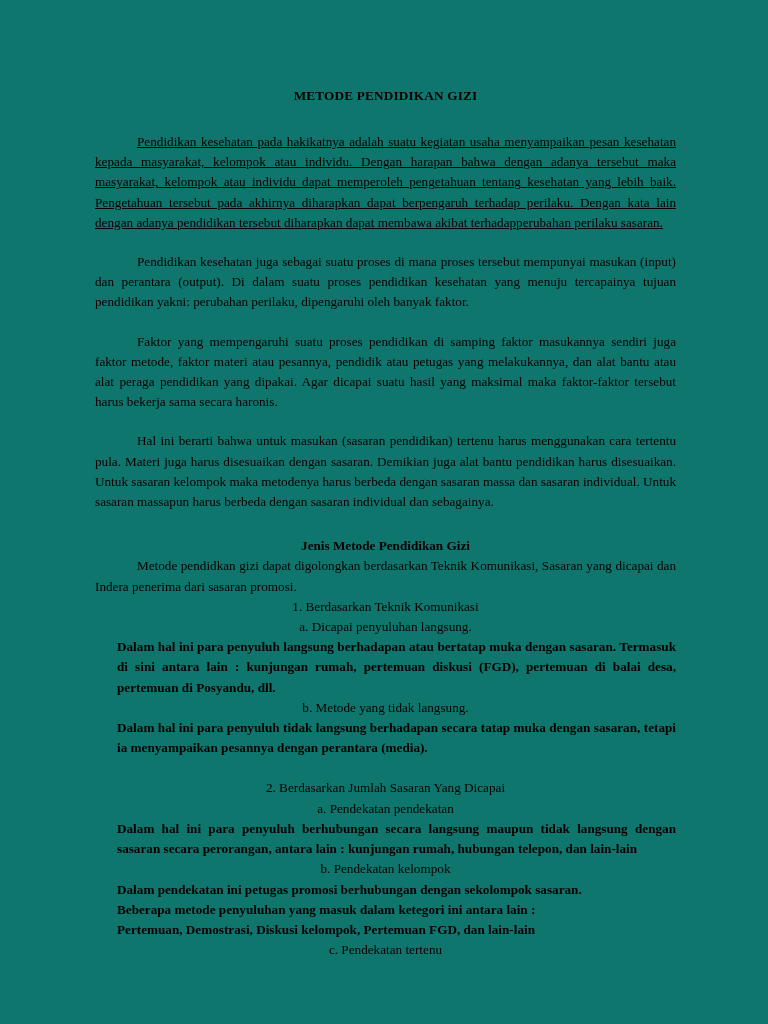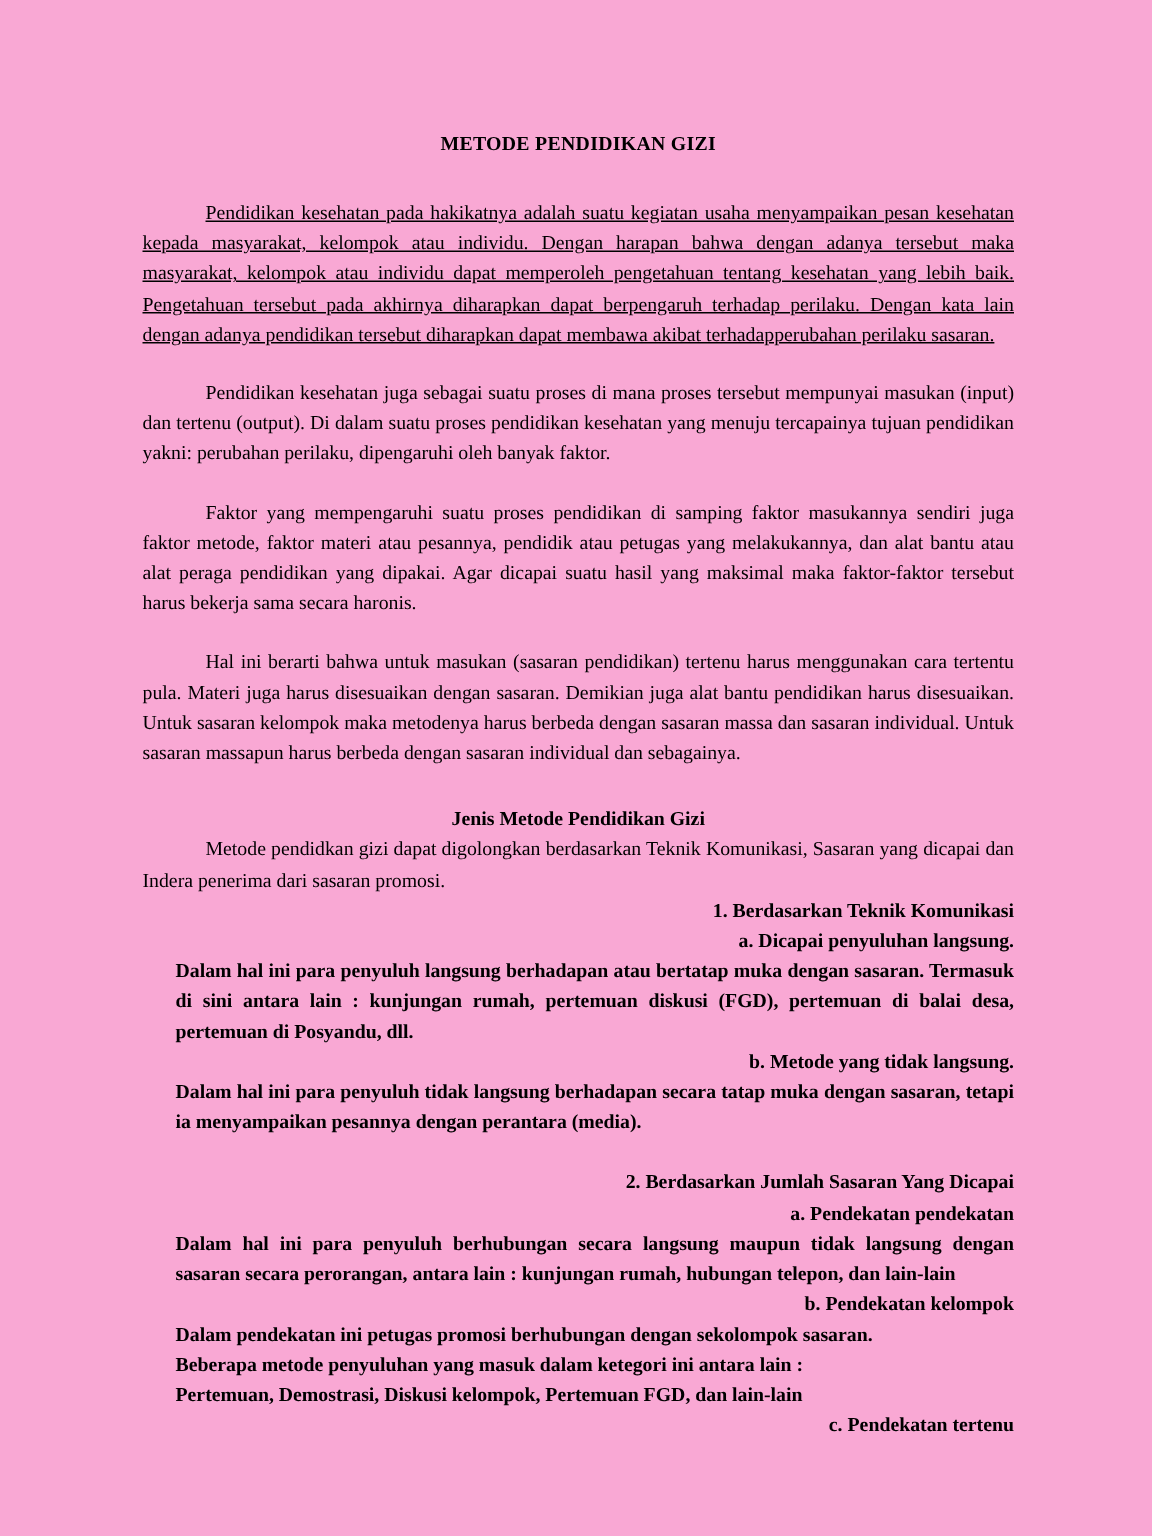--- a/index.html
+++ b/index.html
@@ -11,21 +11,21 @@
     width: 768px;
     height: 1024px;
     font-family: "Liberation Serif", "DejaVu Serif", serif;
     color: #000000;
     -webkit-font-smoothing: antialiased;
   }
   .page {
     position: relative;
     width: 768px;
     height: 1024px;
-    background: #f9a8d4;
+    background: #0f766e;
     box-sizing: border-box;
     padding: 0;
     overflow: hidden;
   }
   .content {
     position: absolute;
     left: 95px;
     top: 0;
     width: 581px;
   }
@@ -60,23 +60,22 @@
     text-align: center;
   }
   .para.tight {
     padding-top: 0px;
   }
   .list-item {
     margin: 0;
     padding-top: 0;
     font-size: 13.2px;
     line-height: 20.2px;
-    text-align: right;
+    text-align: center;
     text-indent: 0;
-    font-weight: bold;
   }
   .list-item.gap {
     padding-top: 20px;
   }
   .sub-text {
     margin: 0;
     padding-top: 0;
     font-size: 13.2px;
     line-height: 20.2px;
     padding-left: 22px;
@@ -90,21 +89,21 @@
 </style>
 </head>
 <body>
 
 <div class="page">
   <div class="content">
 
     <h1 class="doc-title">METODE PENDIDIKAN GIZI</h1>
 
     <p class="para first">Pendidikan kesehatan pada hakikatnya adalah suatu kegiatan usaha menyampaikan pesan kesehatan kepada masyarakat, kelompok atau individu. Dengan harapan bahwa dengan adanya tersebut maka masyarakat, kelompok atau individu dapat memperoleh pengetahuan tentang kesehatan yang lebih baik. Pengetahuan tersebut pada akhirnya diharapkan dapat berpengaruh terhadap perilaku. Dengan kata lain dengan adanya pendidikan tersebut diharapkan dapat membawa akibat terhadapperubahan perilaku sasaran.</p>
-    <p class="para">Pendidikan kesehatan juga sebagai suatu proses di mana proses tersebut mempunyai masukan (input) dan tertenu (output). Di dalam suatu proses pendidikan kesehatan yang menuju tercapainya tujuan pendidikan yakni: perubahan perilaku, dipengaruhi oleh banyak faktor.</p>
+    <p class="para">Pendidikan kesehatan juga sebagai suatu proses di mana proses tersebut mempunyai masukan (input) dan perantara (output). Di dalam suatu proses pendidikan kesehatan yang menuju tercapainya tujuan pendidikan yakni: perubahan perilaku, dipengaruhi oleh banyak faktor.</p>
     <p class="para">Faktor yang mempengaruhi suatu proses pendidikan di samping faktor masukannya sendiri juga faktor metode, faktor materi atau pesannya, pendidik atau petugas yang melakukannya, dan alat bantu atau alat peraga pendidikan yang dipakai. Agar dicapai suatu hasil yang maksimal maka faktor-faktor tersebut harus bekerja sama secara haronis.</p>
     <p class="para">Hal ini berarti bahwa untuk masukan (sasaran pendidikan) tertenu harus menggunakan cara tertentu pula. Materi juga harus disesuaikan dengan sasaran. Demikian juga alat bantu pendidikan harus disesuaikan. Untuk sasaran kelompok maka metodenya harus berbeda dengan sasaran massa dan sasaran individual. Untuk sasaran massapun harus berbeda dengan sasaran individual dan sebagainya.</p>
 
     <p class="section-heading">Jenis Metode Pendidikan Gizi</p>
     <p class="para tight">Metode pendidkan gizi dapat digolongkan berdasarkan Teknik Komunikasi, Sasaran yang dicapai dan Indera penerima dari sasaran promosi.</p>
 
     <p class="list-item">1. Berdasarkan Teknik Komunikasi</p>
 
     <p class="list-item">a. Dicapai penyuluhan langsung.</p>
     <p class="sub-text">Dalam hal ini para penyuluh langsung berhadapan atau bertatap muka dengan sasaran. Termasuk di sini antara lain : kunjungan rumah, pertemuan diskusi (FGD), pertemuan di balai desa, pertemuan di Posyandu, dll.</p>

